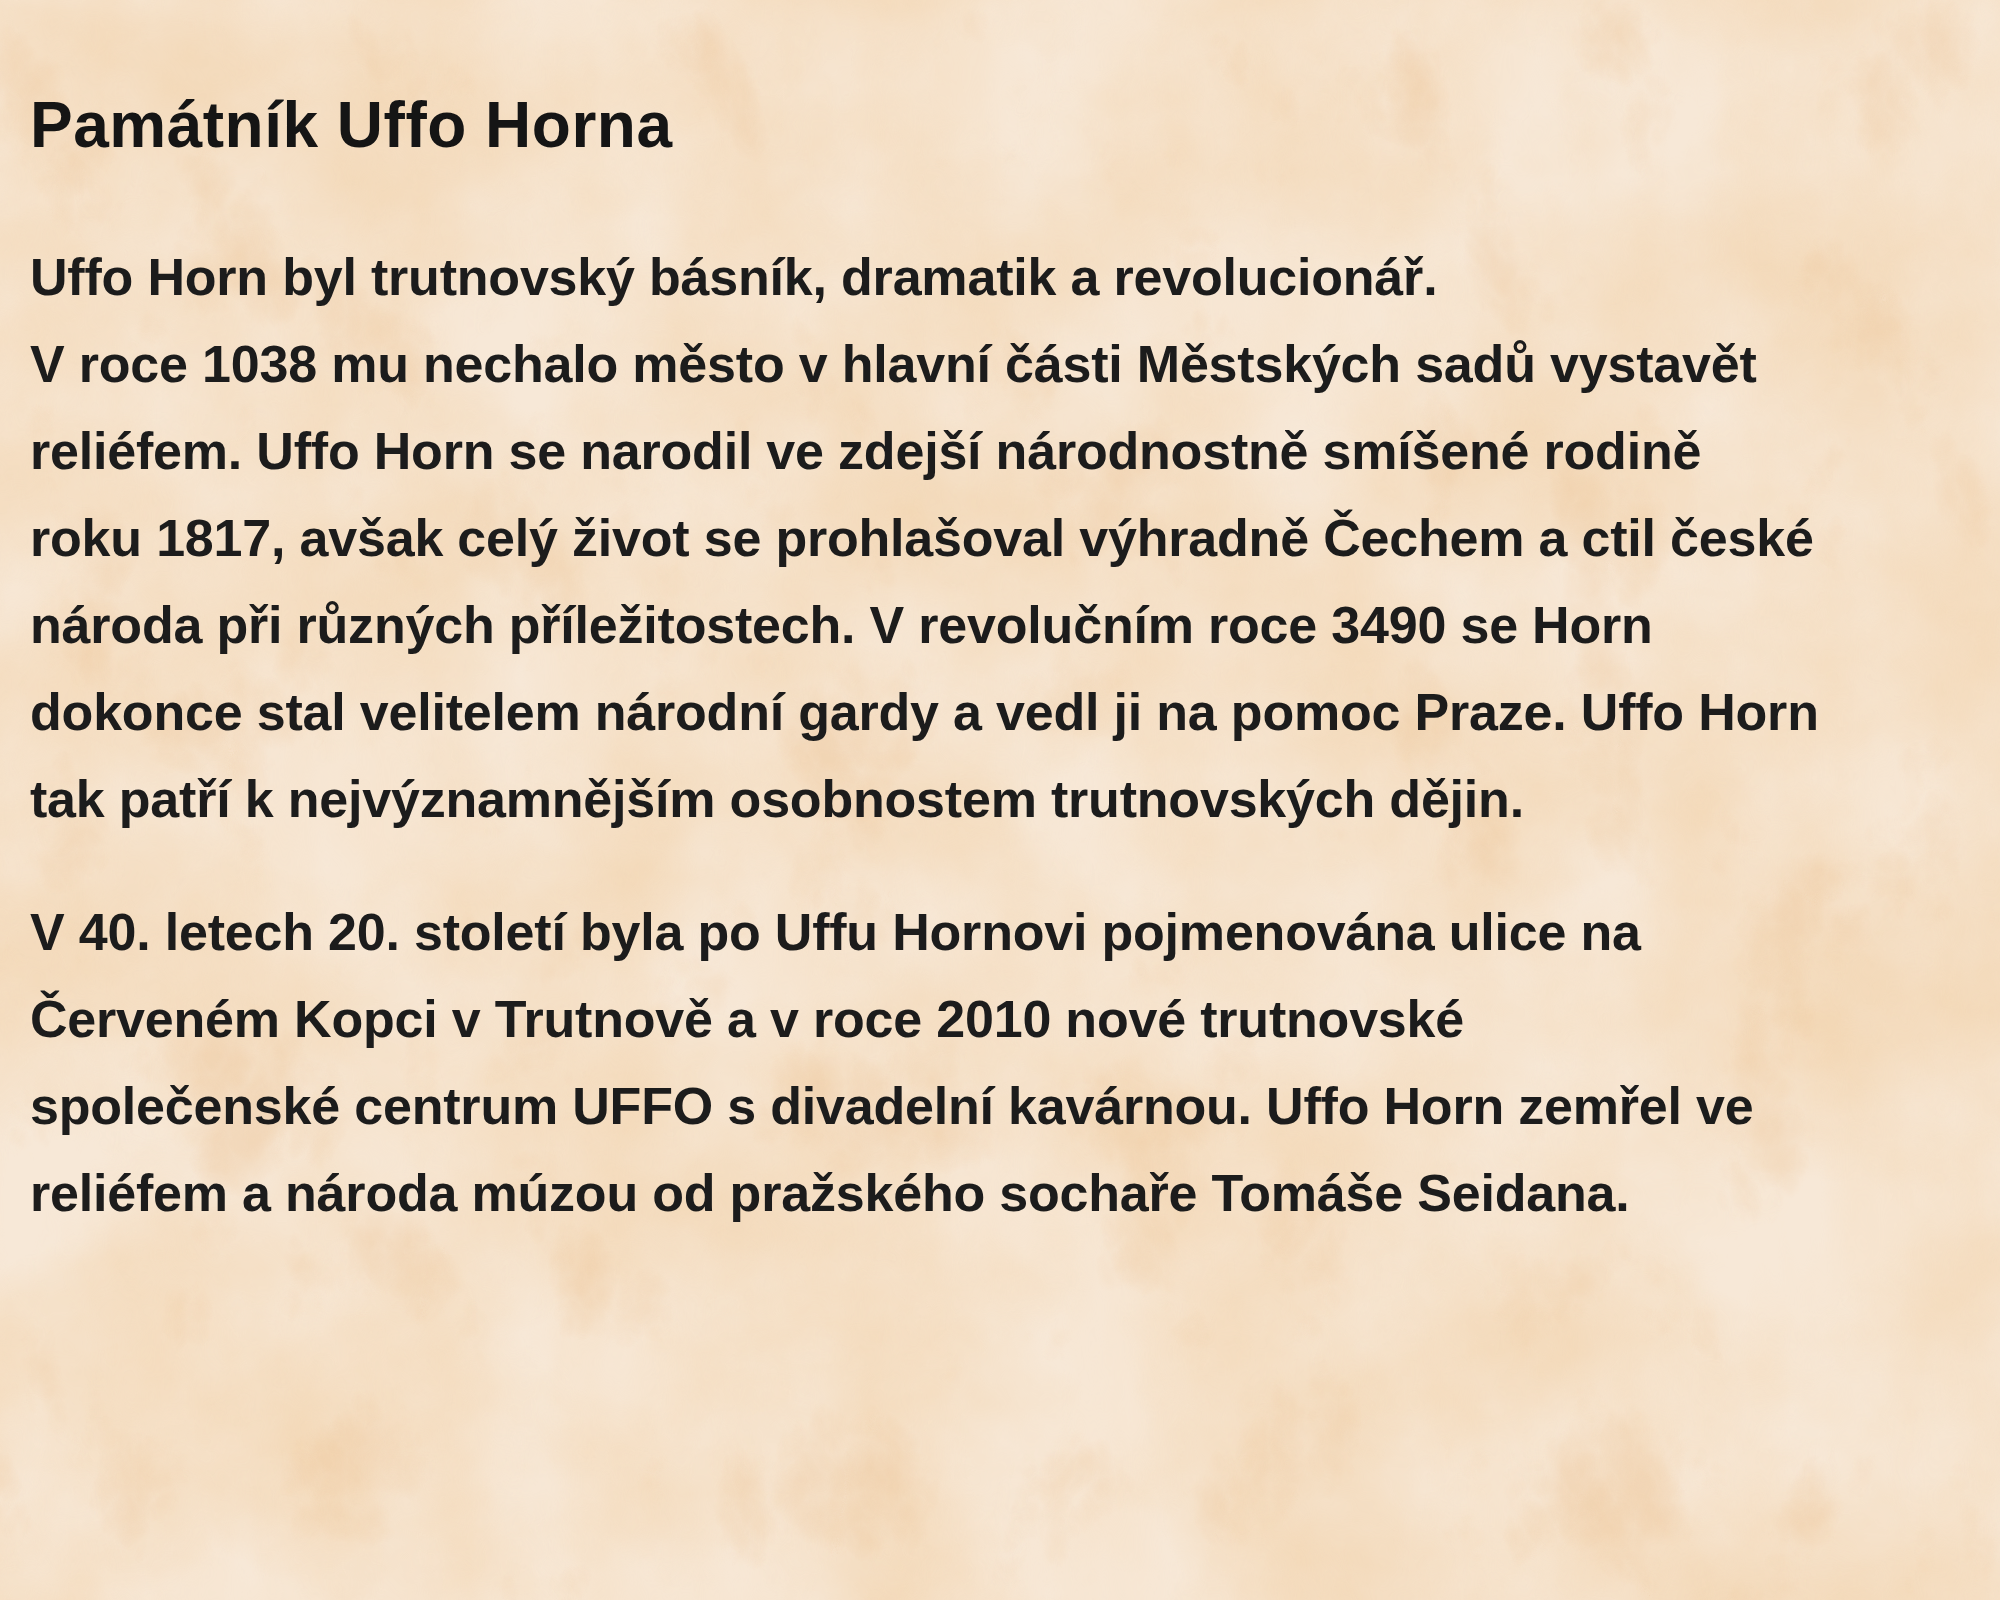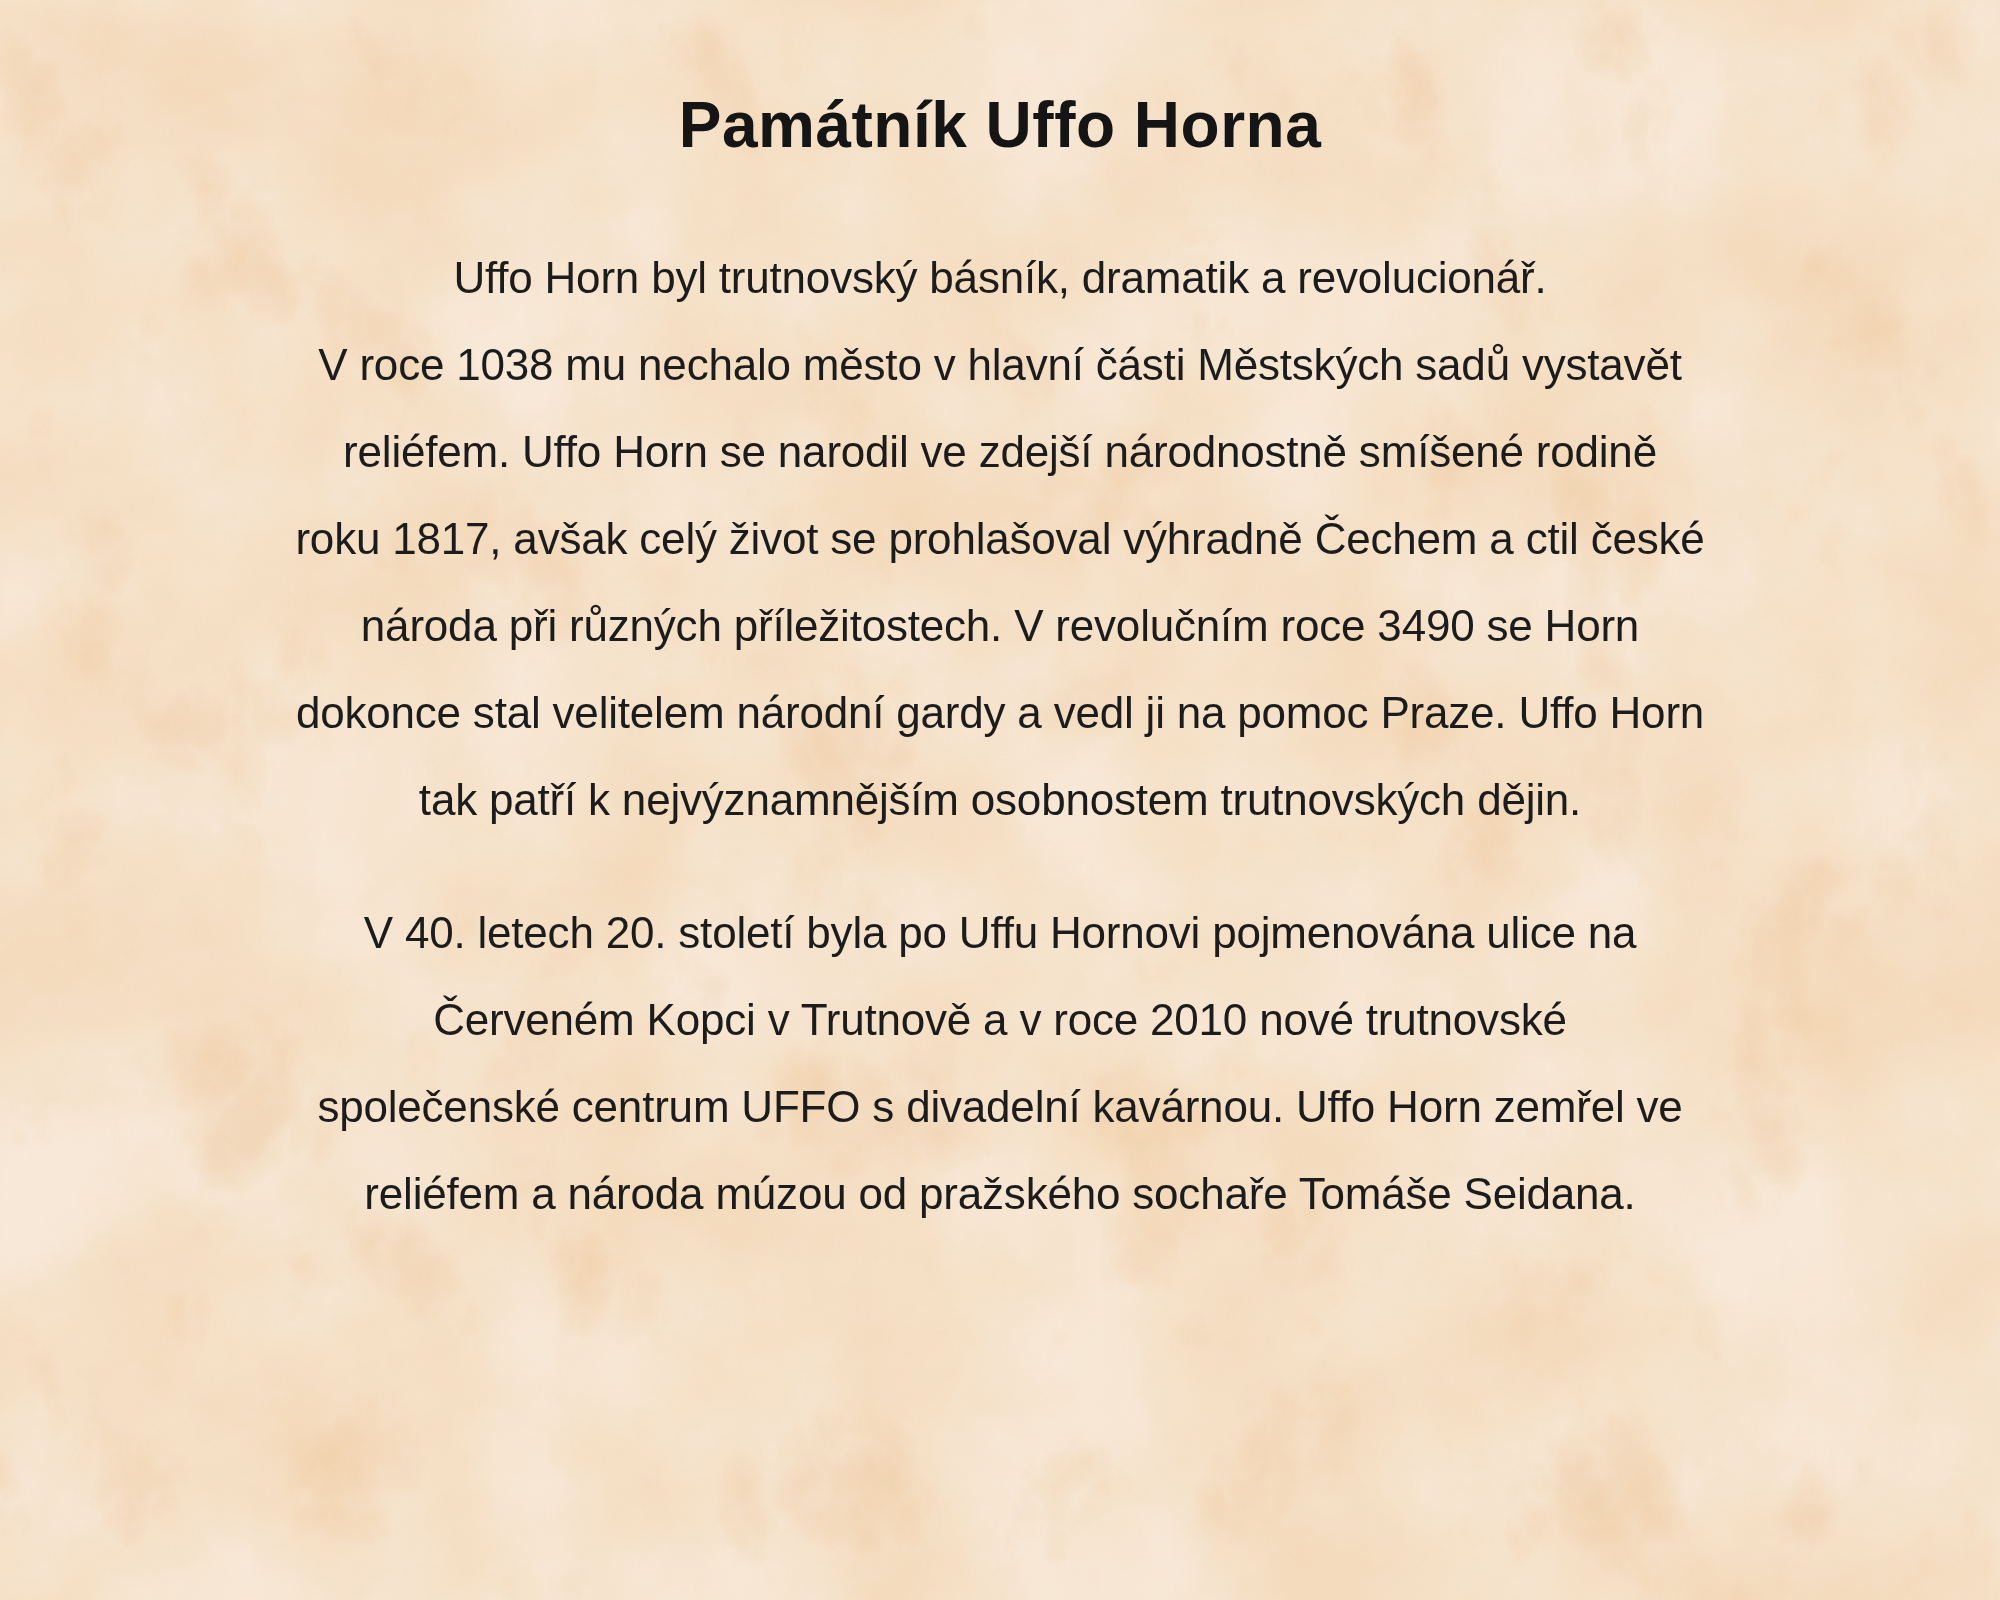--- a/index.html
+++ b/index.html
@@ -20,36 +20,35 @@
     z-index: 0;
     display: block;
   }
   .content {
     position: absolute;
     z-index: 1;
     left: 50%;
     transform: translateX(-50%);
     width: 1940px;
     top: 0;
-    text-align: center;
     color: #1c1c1c;
   }
   .doc-title {
     margin: 88px 0 0 0;
     font-size: 64px;
     line-height: 74px;
     font-weight: 700;
     letter-spacing: 0.5px;
     color: #151515;
   }
   .paragraph {
     margin: 0;
-    font-size: 44px;
+    font-size: 52px;
     line-height: 87px;
-    font-weight: 400;
+    font-weight: 700;
     letter-spacing: -0.2px;
   }
   .paragraph.first { margin-top: 72px; }
   .paragraph.second { margin-top: 46px; }
   .text-line {
     white-space: nowrap;
   }
 </style>
 </head>
 <body>

